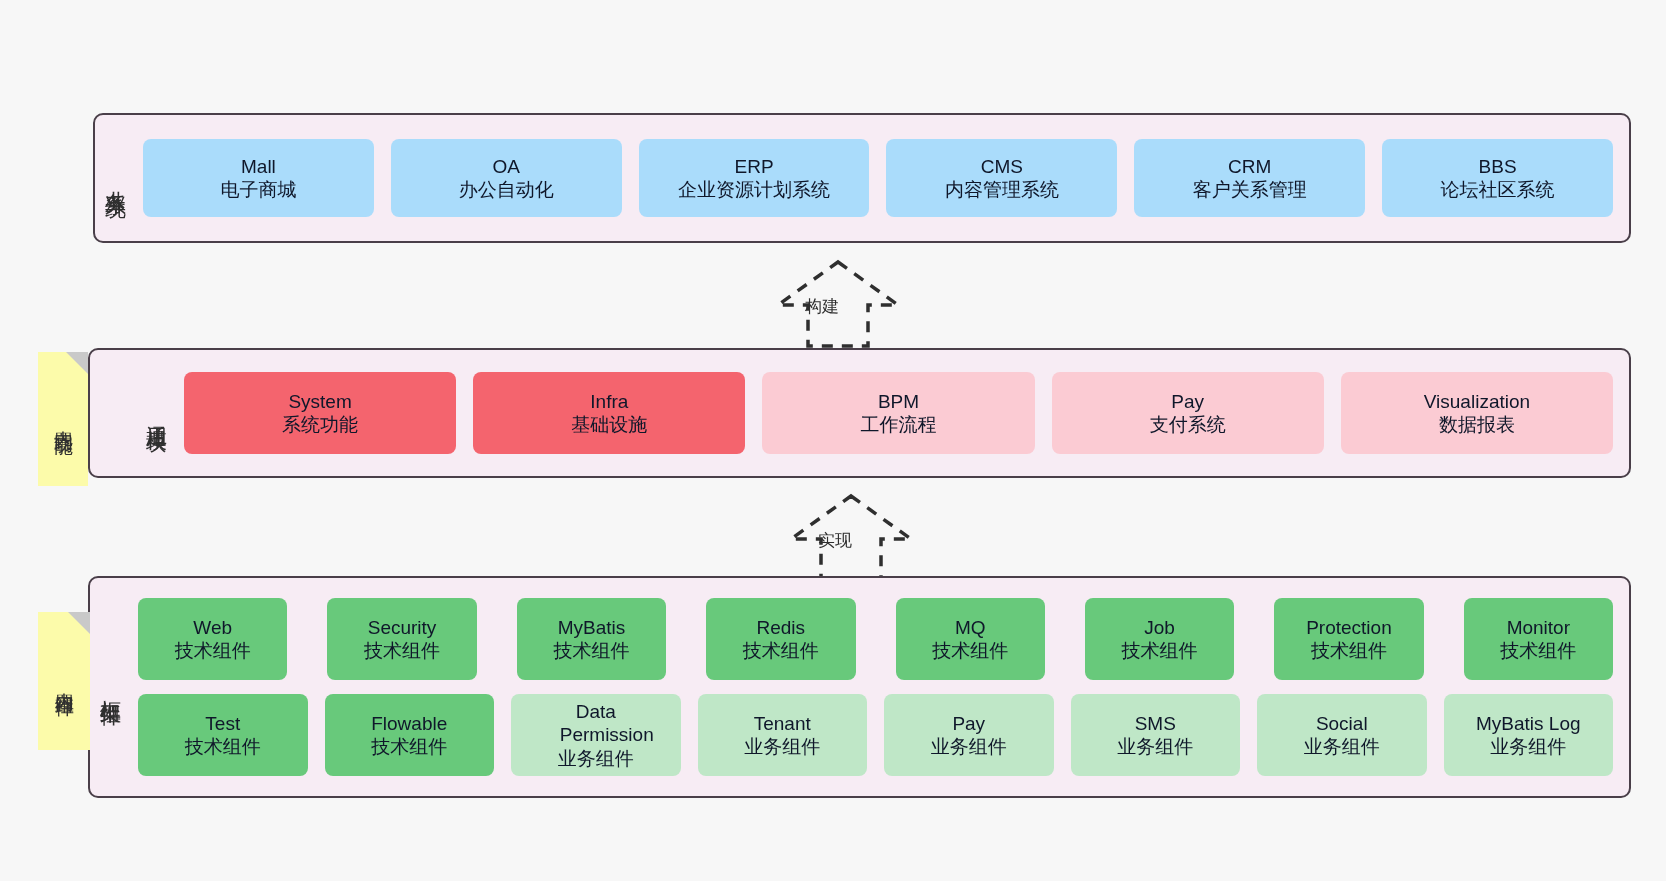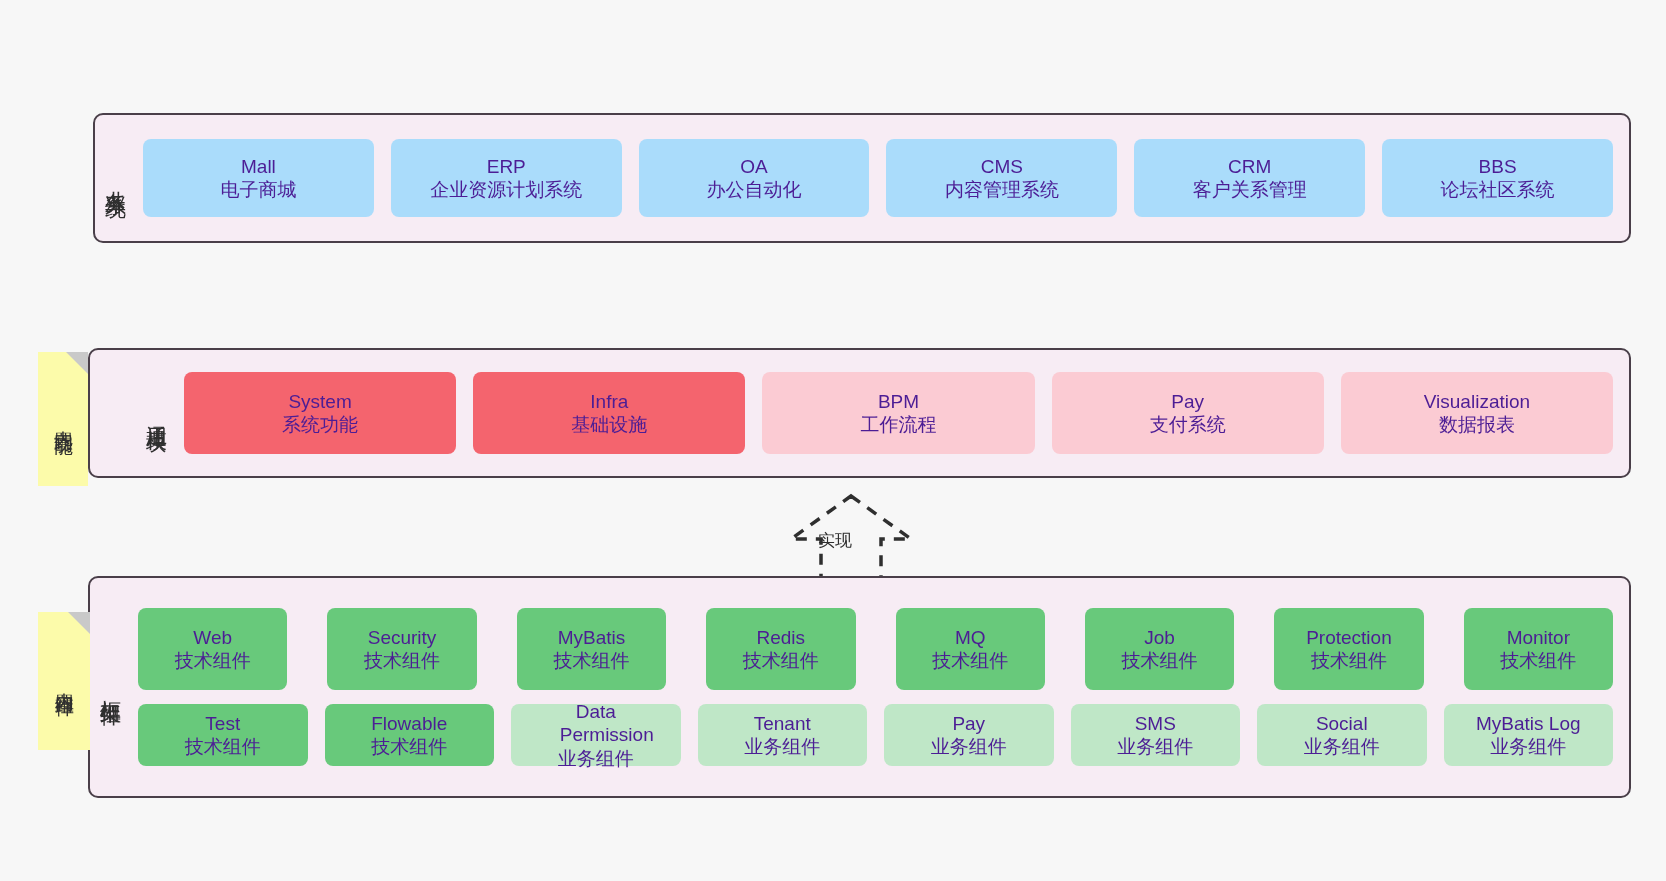--- a/index.html
+++ b/index.html
@@ -70,26 +70,26 @@
     flex-direction: column;
     align-items: center;
     justify-content: center;
     text-align: center;
     padding: 4px 6px;
     box-sizing: border-box;
   }
   .card .en {
     font-size: 19px;
     line-height: 1.22;
-    color: #4c1d95;
+    color: #0f172a;
   }
   .card .cn {
     font-size: 19px;
     line-height: 1.22;
-    color: #4c1d95;
+    color: #0f172a;
   }
 
   .c-blue       { background: #aadcfb; }
   .c-red        { background: #f4646e; }
   .c-pink       { background: #fbcbd3; }
   .c-green      { background: #68c97b; }
   .c-lightgreen { background: #bfe7c7; }
 
   
   .note {
@@ -137,43 +137,49 @@
 
   <div class="layer" id="layer-0" style="left:93px; top:113px; width:1538px; height:130px;">
     <div class="layer-title">业务系统</div>
     <div class="layer-body">
       <div class="row" style="height:78px;">
         <div class="card c-blue">
           <div class="en">Mall</div>
           <div class="cn">电子商城</div>
         </div>
         <div class="card c-blue">
+          <div class="en">OA</div>
+          <div class="cn">办公自动化</div>
+        </div>
+        <div class="card c-blue">
           <div class="en">ERP</div>
           <div class="cn">企业资源计划系统</div>
         </div>
         <div class="card c-blue">
-          <div class="en">OA</div>
-          <div class="cn">办公自动化</div>
-        </div>
-        <div class="card c-blue">
           <div class="en">CMS</div>
           <div class="cn">内容管理系统</div>
         </div>
         <div class="card c-blue">
           <div class="en">CRM</div>
           <div class="cn">客户关系管理</div>
         </div>
         <div class="card c-blue">
           <div class="en">BBS</div>
           <div class="cn">论坛社区系统</div>
         </div>
       </div>
     </div>
   </div>
 
+  <div class="conn" style="left:755px; top:258px; width:160px; height:90px;">
+    <svg width="160" height="90" viewBox="0 0 160 90" aria-hidden="true">
+      <path d="M 83 4 L 143 47 L 113 47 L 113 88 L 53 88 L 53 47 L 23 47 Z" fill="none" stroke="#2f2f2f" stroke-width="3.5" stroke-dasharray="11 9" stroke-linejoin="miter"></path>
+    </svg>
+    <div class="conn-label" style="left:50px; top:37px;">构建</div>
+  </div>
 
   <div class="note" style="left:38px; top:352px; width:50px; height:134px;">
     <span class="fold"></span>
     <span>内置功能</span>
   </div>
 
   <div class="layer" id="layer-1" style="left:88px; top:348px; width:1543px; height:130px;padding-left:46px;">
     <div class="layer-title">通用模块</div>
     <div class="layer-body">
       <div class="row" style="height:82px;">
@@ -245,21 +251,21 @@
         <div class="card c-green">
           <div class="en">Protection</div>
           <div class="cn">技术组件</div>
         </div>
         <div class="card c-green">
           <div class="en">Monitor</div>
           <div class="cn">技术组件</div>
         </div>
       </div>
 
-      <div class="row" style="height:62px;">
+      <div class="row" style="height:82px;">
         <div class="card c-green">
           <div class="en">Test</div>
           <div class="cn">技术组件</div>
         </div>
         <div class="card c-green">
           <div class="en">Flowable</div>
           <div class="cn">技术组件</div>
         </div>
         <div class="card c-lightgreen">
           <div class="en" style="max-width:72px;">Data Permission</div>

